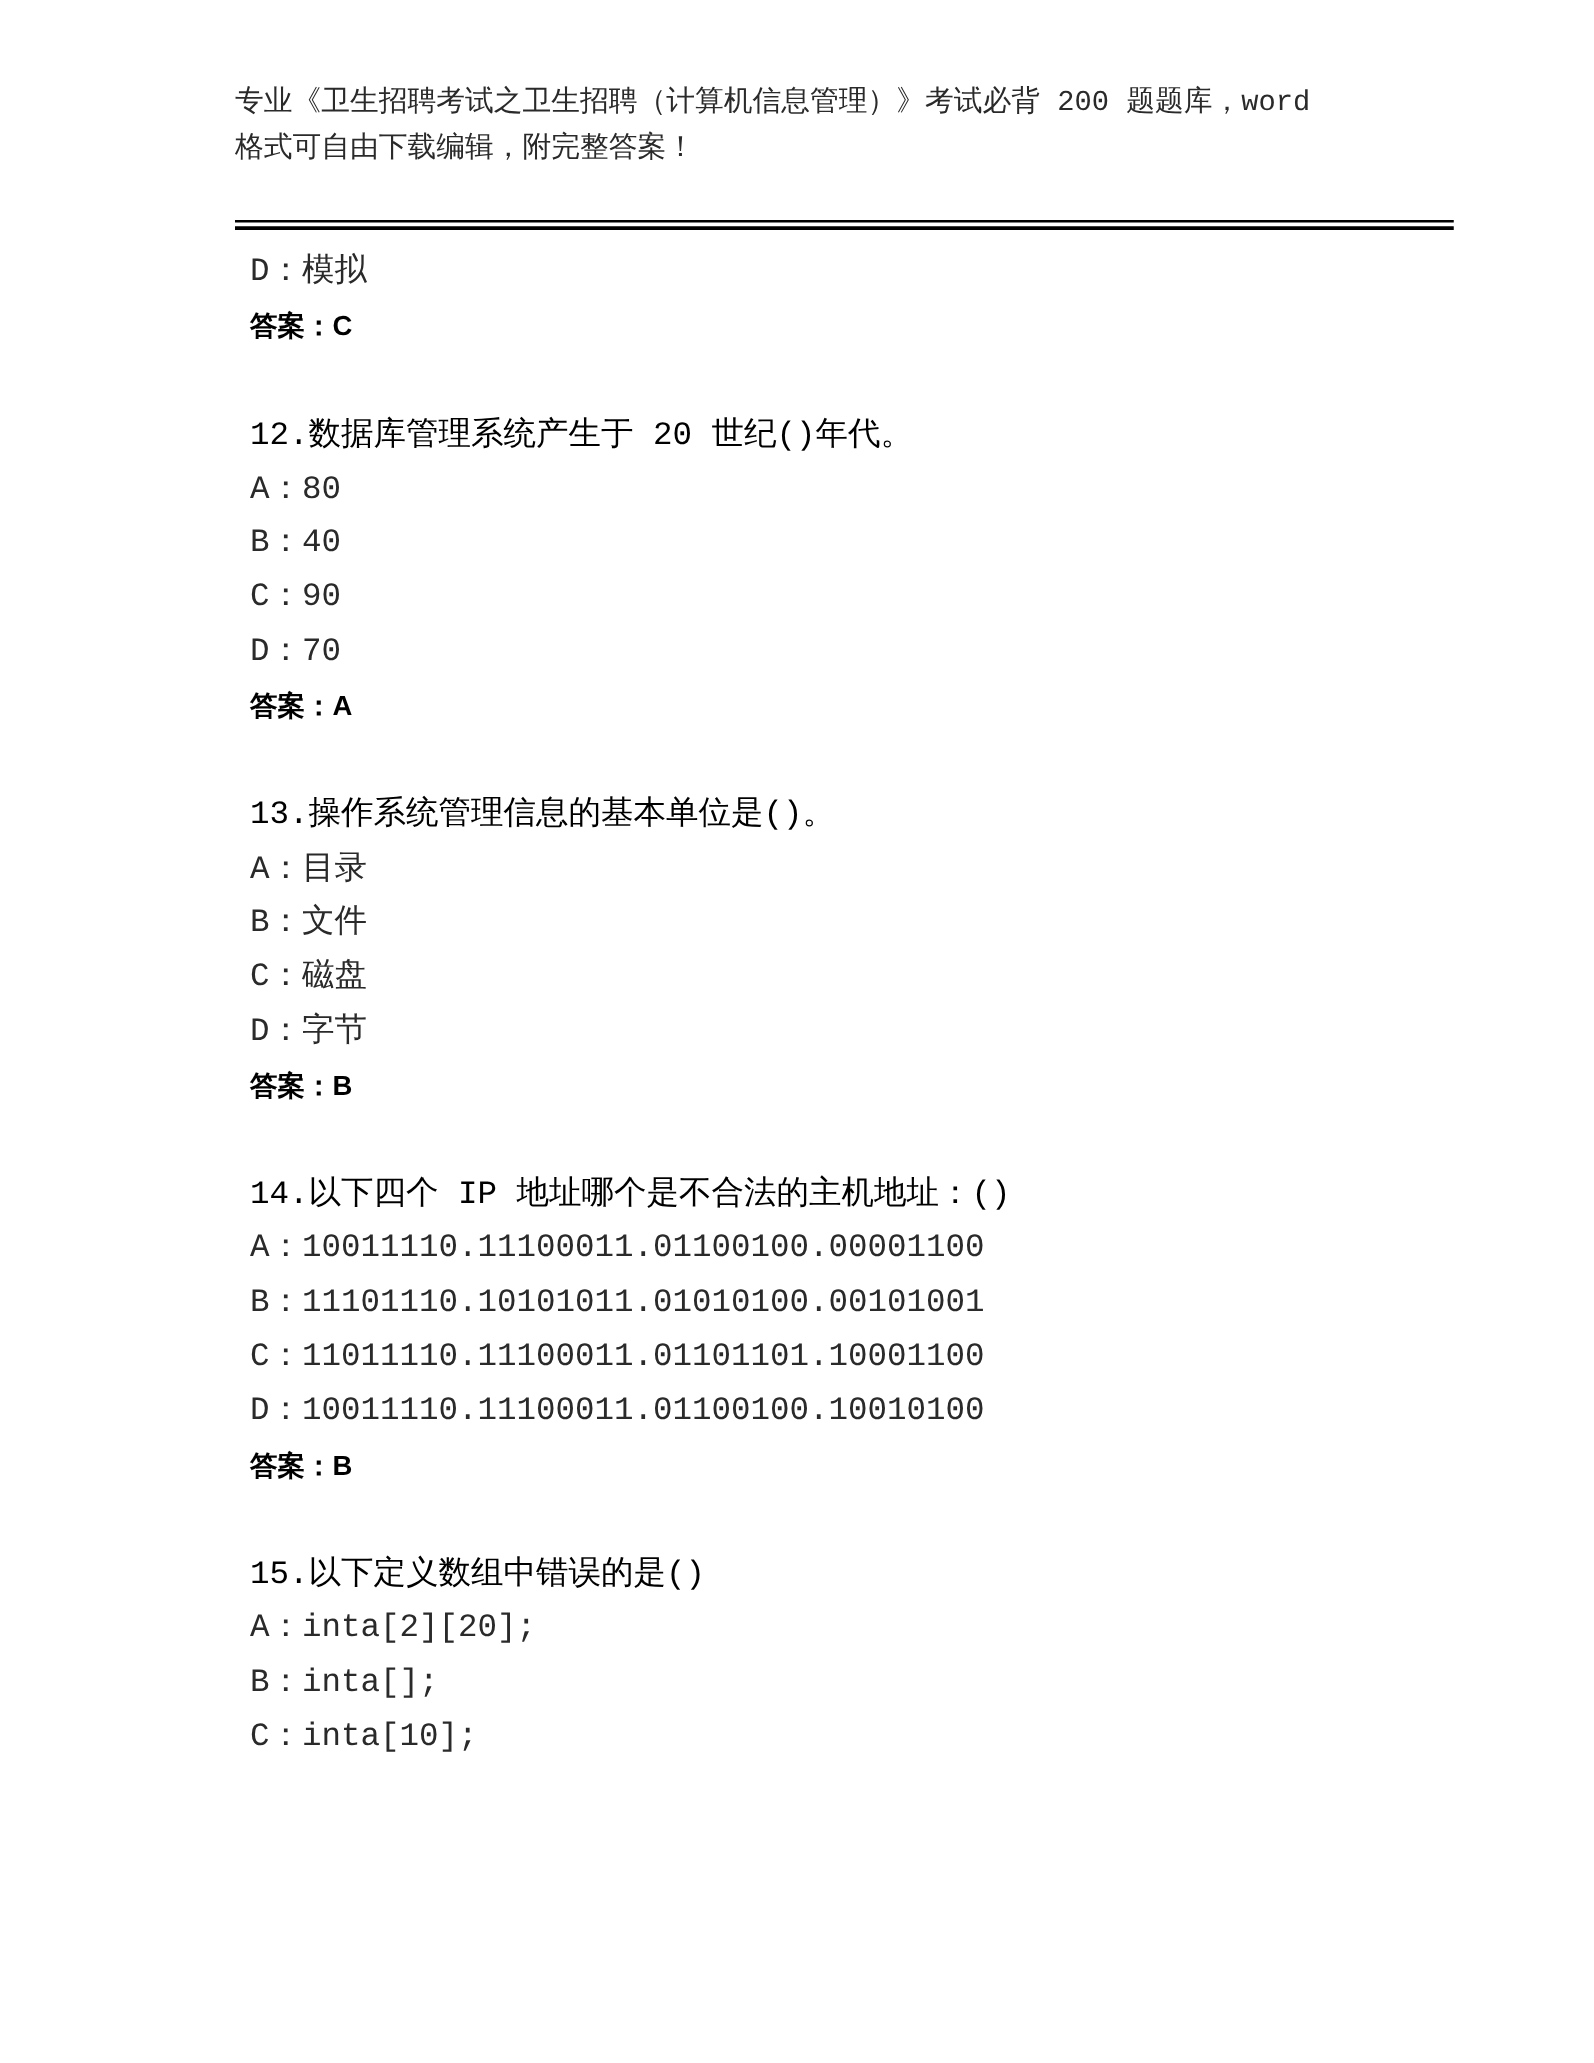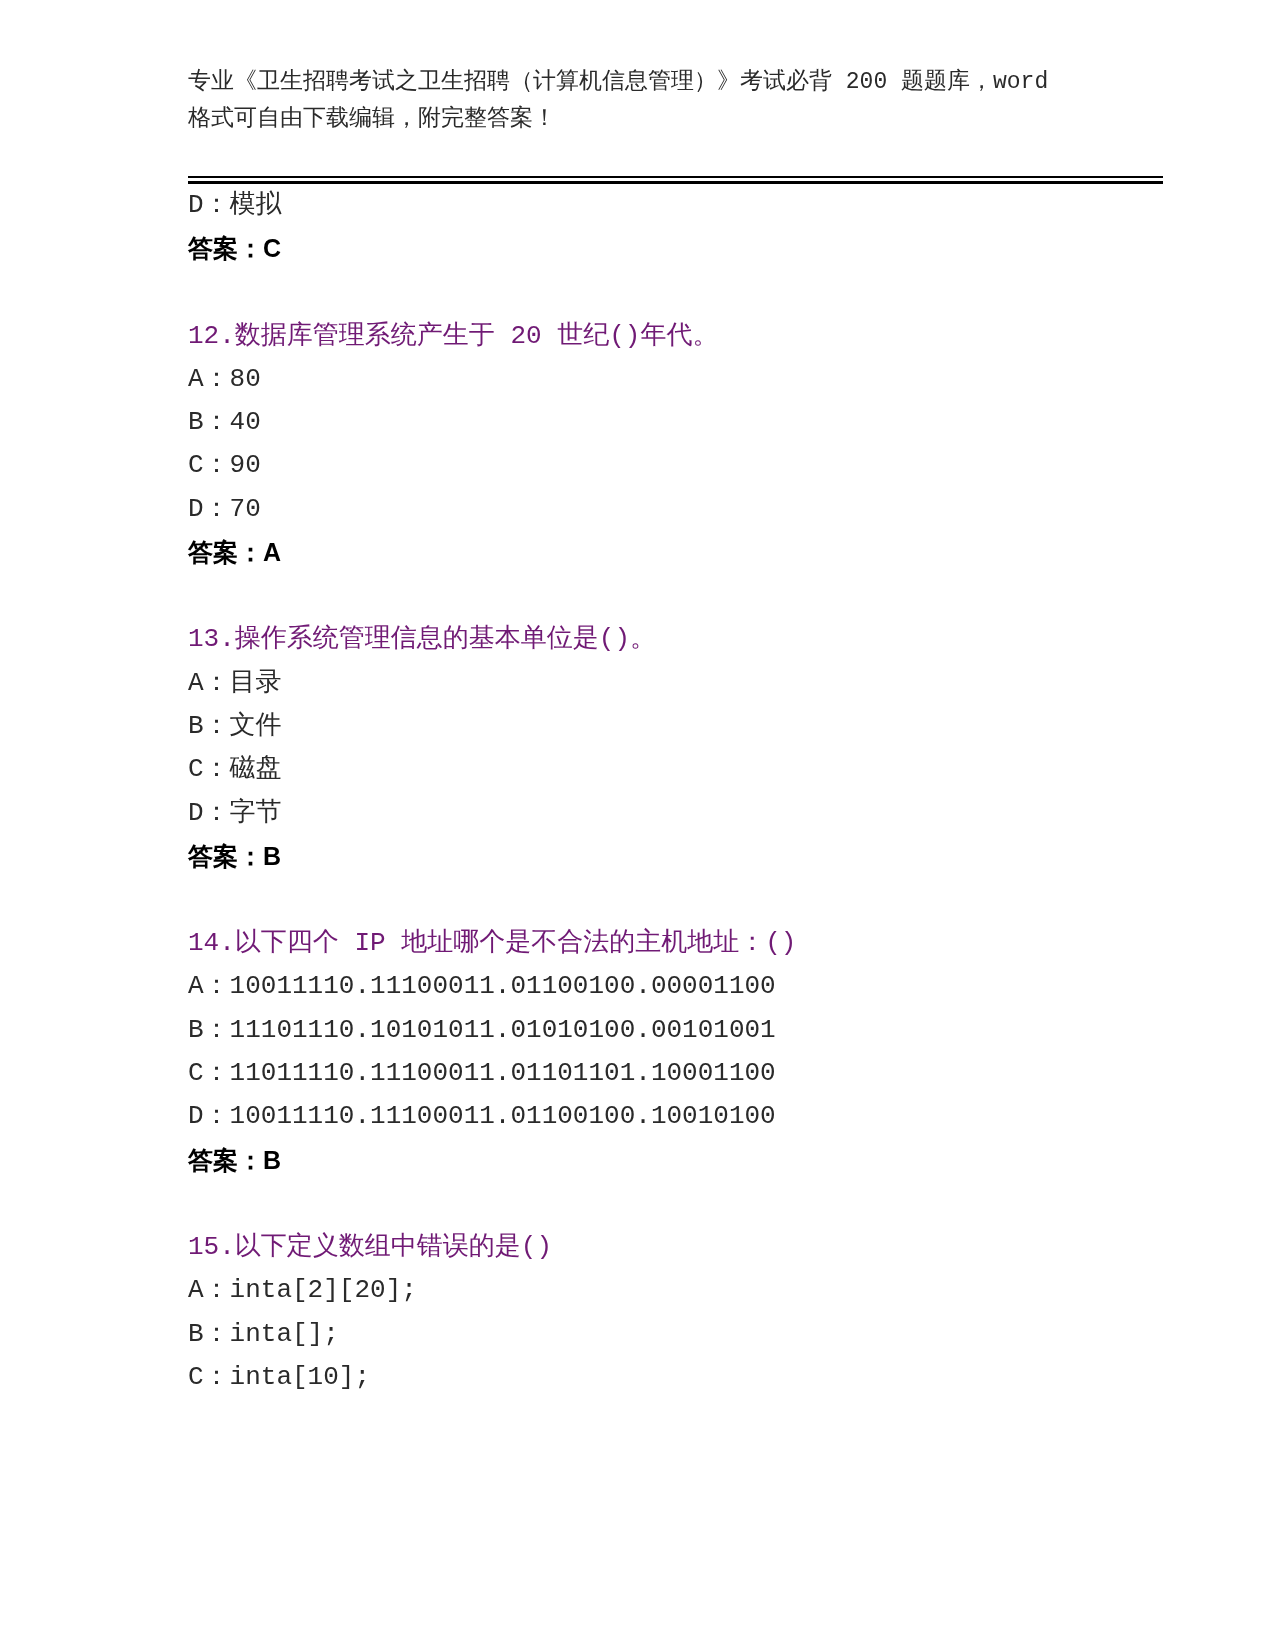--- a/index.html
+++ b/index.html
@@ -31,41 +31,41 @@
     color: #2a2a2a;
   }
   .separator {
     margin-top: 38px;
     height: 3px;
     border-top: 2px solid #000000;
     border-bottom: 3px solid #000000;
     width: 975px;
   }
   .question {
-    margin: 0;
+    margin: 12px;
   }
   .question + .question {
     margin-top: 44px;
   }
   .line {
     margin: 0;
     font-size: 26px;
     line-height: 43.3px;
     white-space: nowrap;
   }
   .q-title {
-    color: #701a75;
+    color: #000000;
   }
   .option {
     color: #2a2a2a;
   }
   .answer {
     font-family: "Liberation Sans", "DejaVu Sans", sans-serif;
     font-weight: 700;
-    font-size: 25px;
+    font-size: 22px;
     color: #000000;
   }
 </style>
 </head>
 <body>
 
 <div class="page">
   <div class="content">
 
     <header class="doc-header">

